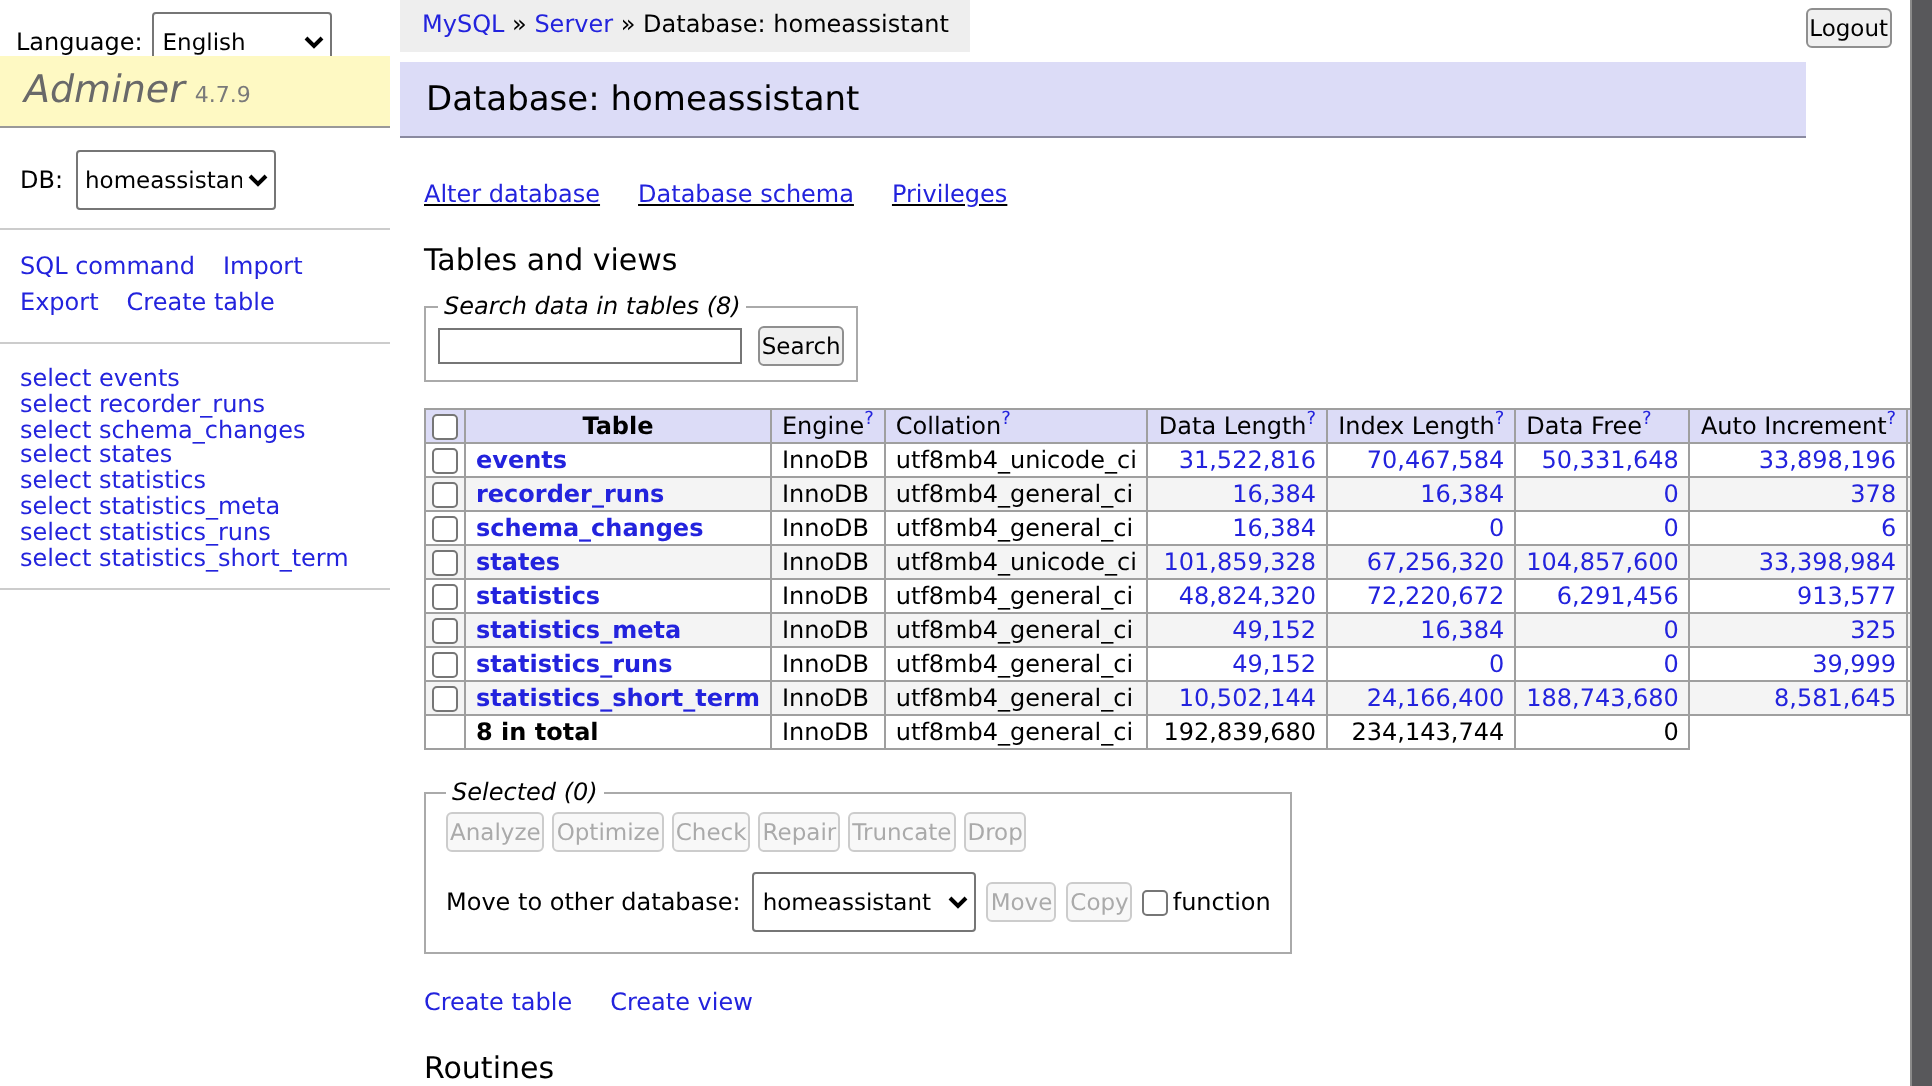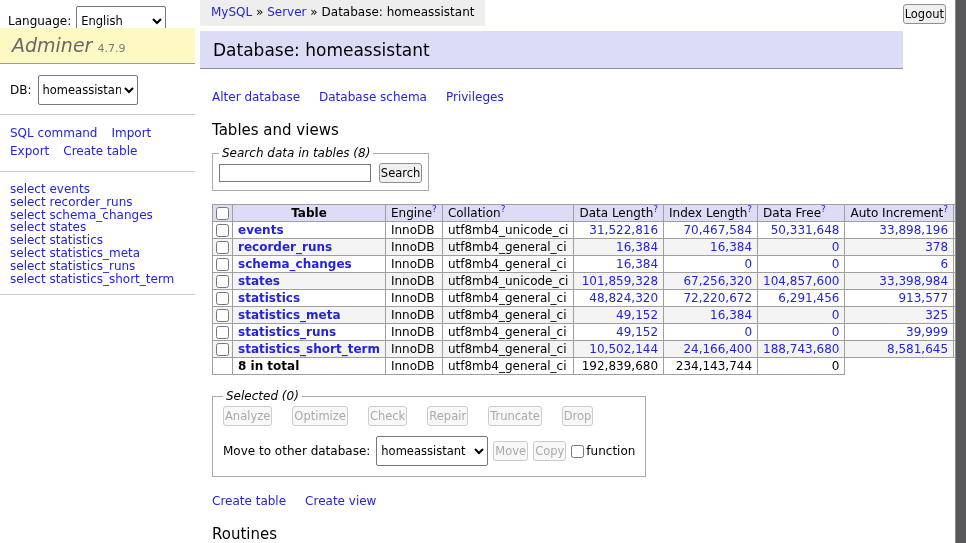--- a/index.html
+++ b/index.html
@@ -45,21 +45,21 @@
 
   
   .content { position:absolute; top:0; left:200px; width:703px; }
   .breadcrumb { display:inline-block; background:#eee; padding:5px 11px 7px; }
   .bc-sep { color:#000; }
   h2.dbtitle {
     margin:5px 0 0; font-size:17px; font-weight:normal;
     background:#dcdcf7; border-bottom:1px solid #8a8aa0; padding:9px 13px 8px;
   }
   .inner { padding-left:12px; }
-  .actions { margin:21px 0 2px; }
+  .actions { margin:21px 0 2px;text-decoration:underline; }
   .actions a, .linkrow a { margin-right:19px; }
   h3 { font-size:15px; font-weight:normal; margin:17px 0 0; }
 
   fieldset { display:inline-block; border:1px solid #aaa; margin:7px 0 0; padding:3px 6px 7px; }
   legend { font-size:12px; padding:0 3px;font-style:italic; }
   .search-input { width:152px; height:18px; border:1px solid #767676; font-size:12px; padding:1px 3px; margin-right:4px; }
 
   table { border-collapse:collapse; margin-top:13px; }
   th, td { border:1px solid #9f9f9f; padding:1px 5px; height:15.5px; font-size:12px; white-space:nowrap; }
   thead th { background:#dcdcf7; font-weight:normal; text-align:left; }
@@ -67,21 +67,21 @@
   sup.help { font-size:9px; line-height:0; }
   .cbcell { text-align:center; width:20px; padding:0 3px; }
   td.num { text-align:right; }
   td.name a { font-weight:bold; }
   tbody tr:nth-child(even) td { background:#f4f4f4; }
   tbody tr.total td { background:#fff; }
   tbody tr.total .label { font-weight:bold; }
   input[type=checkbox] { width:13px; height:13px; margin:1px 0; vertical-align:middle; }
 
   .sel-fieldset { margin-top:14px; padding:3px 10px 10px; min-width:396px; }
-  .btnrow button { margin-right:20px; }
+  .btnrow button { margin-right:4px; }
   .moverow { margin-top:10px; }
   .moverow .mlabel { margin-right:6px; }
   .move-select { width:112px; margin-right:5px; }
   .moverow button { margin-right:5px; }
   .ow-label { margin-left:2px; }
 
   .linkrow { margin:17px 0 0; }
   .routines-links { margin:9px 0 0; }
 </style>
 </head>

